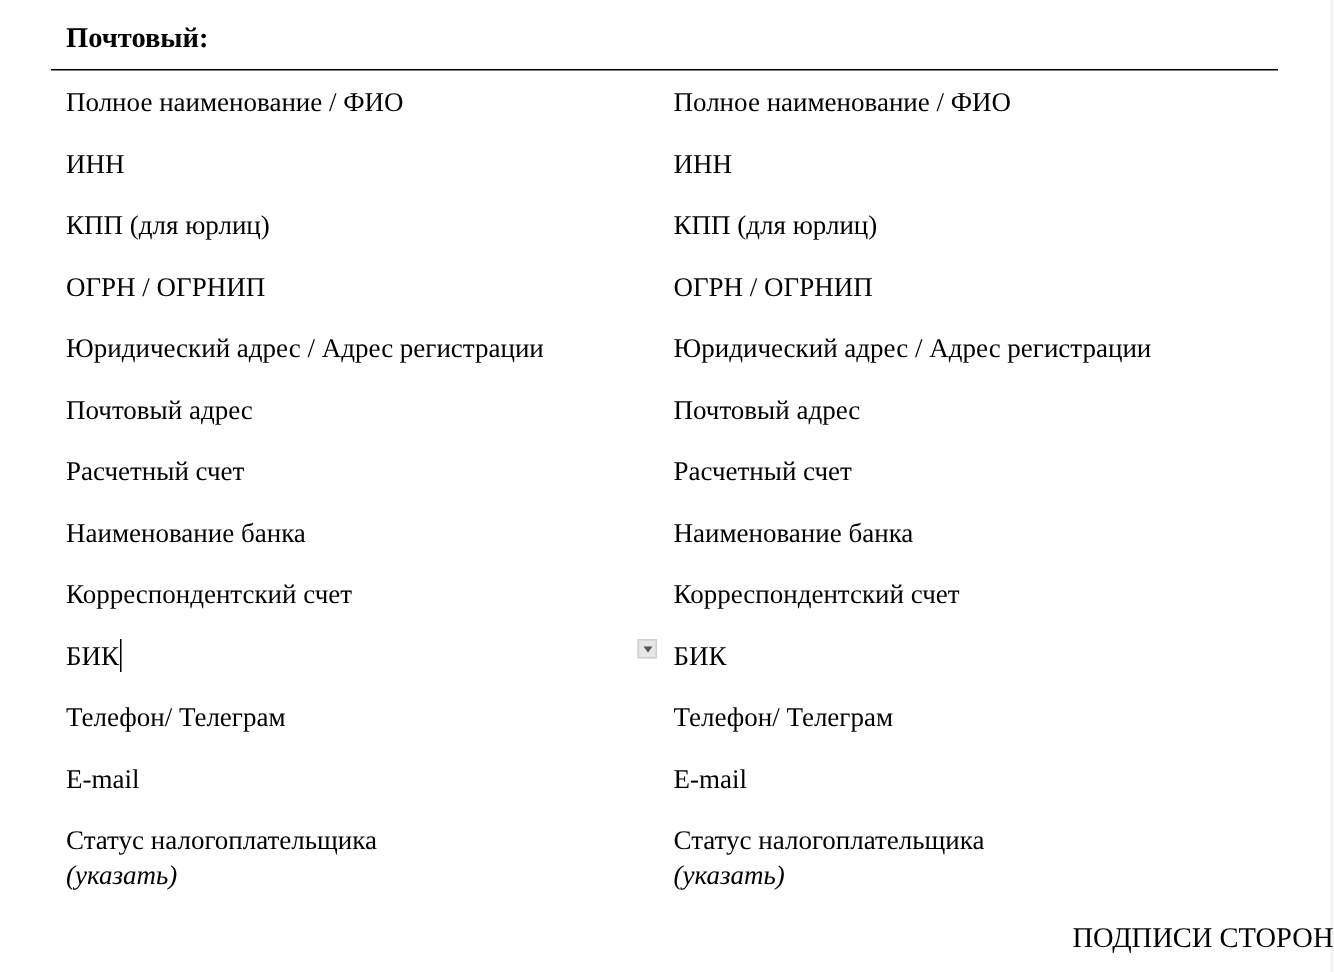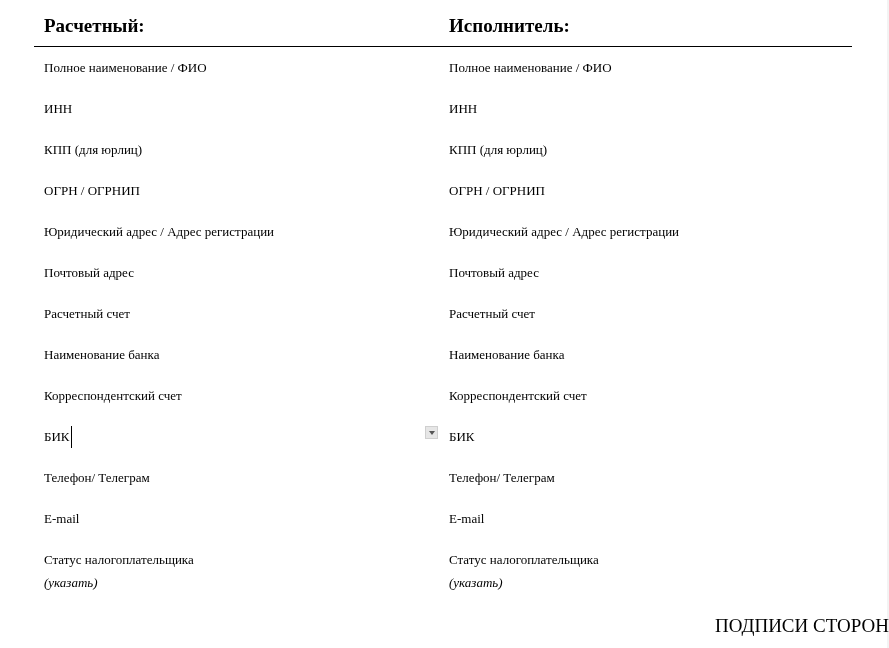--- a/index.html
+++ b/index.html
@@ -43,21 +43,21 @@
     }
     .col-left { left: 10px; }
     .col-right { left: 415px; }
     .field-row {
       position: relative;
       height: 41px;
     }
     .field-cell {
       position: absolute;
       top: 10px;
-      font-size: 13px;
+      font-size: 18px;
       line-height: 22px;
       white-space: nowrap;
     }
     .field-row.tall { height: 60px; }
     .hint {
       font-style: italic;
       display: block;
       line-height: 24px;
     }
     .caret {
@@ -97,22 +97,21 @@
       line-height: 22px;
     }
   </style>
 </head>
 <body>
 
 <div class="right-edge"></div>
 
 <div class="doc">
   <div class="header-row">
-    <div class="header-cell col-left">Расчетный:</div>
-    <div class="header-cell col-right">Исполнитель:</div>
+    <div class="header-cell col-left">Почтовый:</div>
   </div>
 
   <div class="field-row">
     <div class="field-cell col-left">Полное наименование / ФИО</div>
     <div class="field-cell col-right">Полное наименование / ФИО</div>
   </div>
 
   <div class="field-row">
     <div class="field-cell col-left">ИНН</div>
     <div class="field-cell col-right">ИНН</div>

